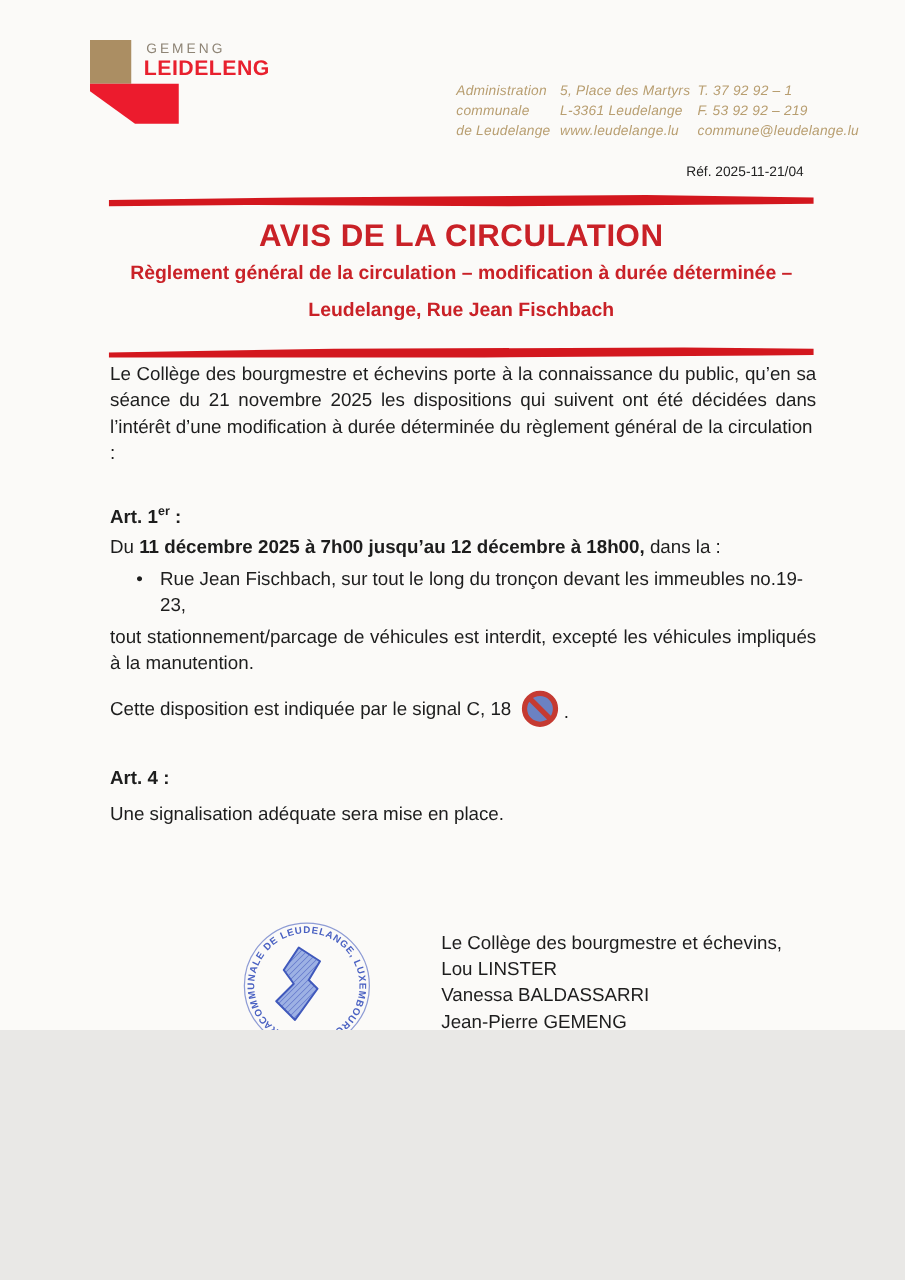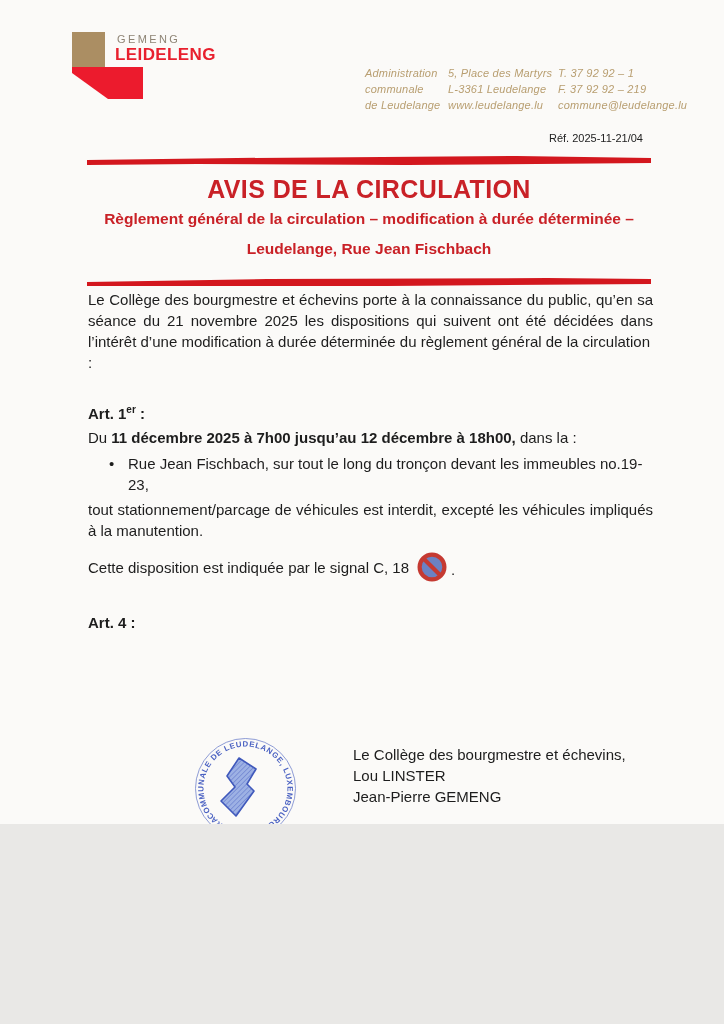--- a/index.html
+++ b/index.html
@@ -71,21 +71,21 @@
     <div>communale</div>
     <div>de Leudelange</div>
   </div>
   <div class="abs contact-col col-location">
     <div>5, Place des Martyrs</div>
     <div>L-3361 Leudelange</div>
     <div>www.leudelange.lu</div>
   </div>
   <div class="abs contact-col col-phone">
     <div>T. 37 92 92 – 1</div>
-    <div>F. 37 92 92 – 219</div>
+    <div>F. 53 92 92 – 219</div>
     <div>commune@leudelange.lu</div>
   </div>
 
   <div class="abs ref-number">Réf. 2025-11-21/04</div>
 
   <svg class="abs rule rule-top" width="564" height="11" viewBox="0 0 564 11">
     <polygon points="0,5 150,3 430,1 564,3 564,8 320,10 110,9 0,10" fill="#d3171e"></polygon>
   </svg>
 
   <div class="abs notice-title">AVIS DE LA CIRCULATION</div>
@@ -122,24 +122,26 @@
   <div class="abs bodytext signal-row">
     <span>Cette disposition est indiquée par le signal C, 18</span>
     <svg class="sign-svg" width="30" height="30" viewBox="0 0 30 30">
       <circle cx="15" cy="15" r="12.4" fill="#6b82c3" stroke="#c53a32" stroke-width="4.2"></circle>
       <line x1="6.7" y1="6.7" x2="23.3" y2="23.3" stroke="#c53a32" stroke-width="4.2"></line>
     </svg>
     <span class="signal-period">.</span>
   </div>
 
   <div class="abs para bodytext art4-heading">Art. 4 :</div>
+  <div class="abs para bodytext art4-para">Une signalisation adéquate sera mise en place.</div>
 
   <div class="abs signature">
     <div>Le Collège des bourgmestre et échevins,</div>
     <div>Lou LINSTER</div>
+    <div>Vanessa BALDASSARRI</div>
     <div>Jean-Pierre GEMENG</div>
   </div>
 
   <svg class="abs stamp-svg" width="105" height="105" viewBox="0 0 105 105">
     <defs>
       <pattern id="hatch" width="3.4" height="3.4" patternUnits="userSpaceOnUse" patternTransform="rotate(45)">
         <line x1="0" y1="0" x2="0" y2="3.4" stroke="#4a61c2" stroke-width="1"></line>
       </pattern>
       <path id="stampTextPath" d="M 10.5,52.5 A 42,42 0 1 1 94.5,52.5 A 42,42 0 1 1 10.5,52.5" transform="rotate(-42 52.5 52.5)" fill="none"></path>
     </defs>

